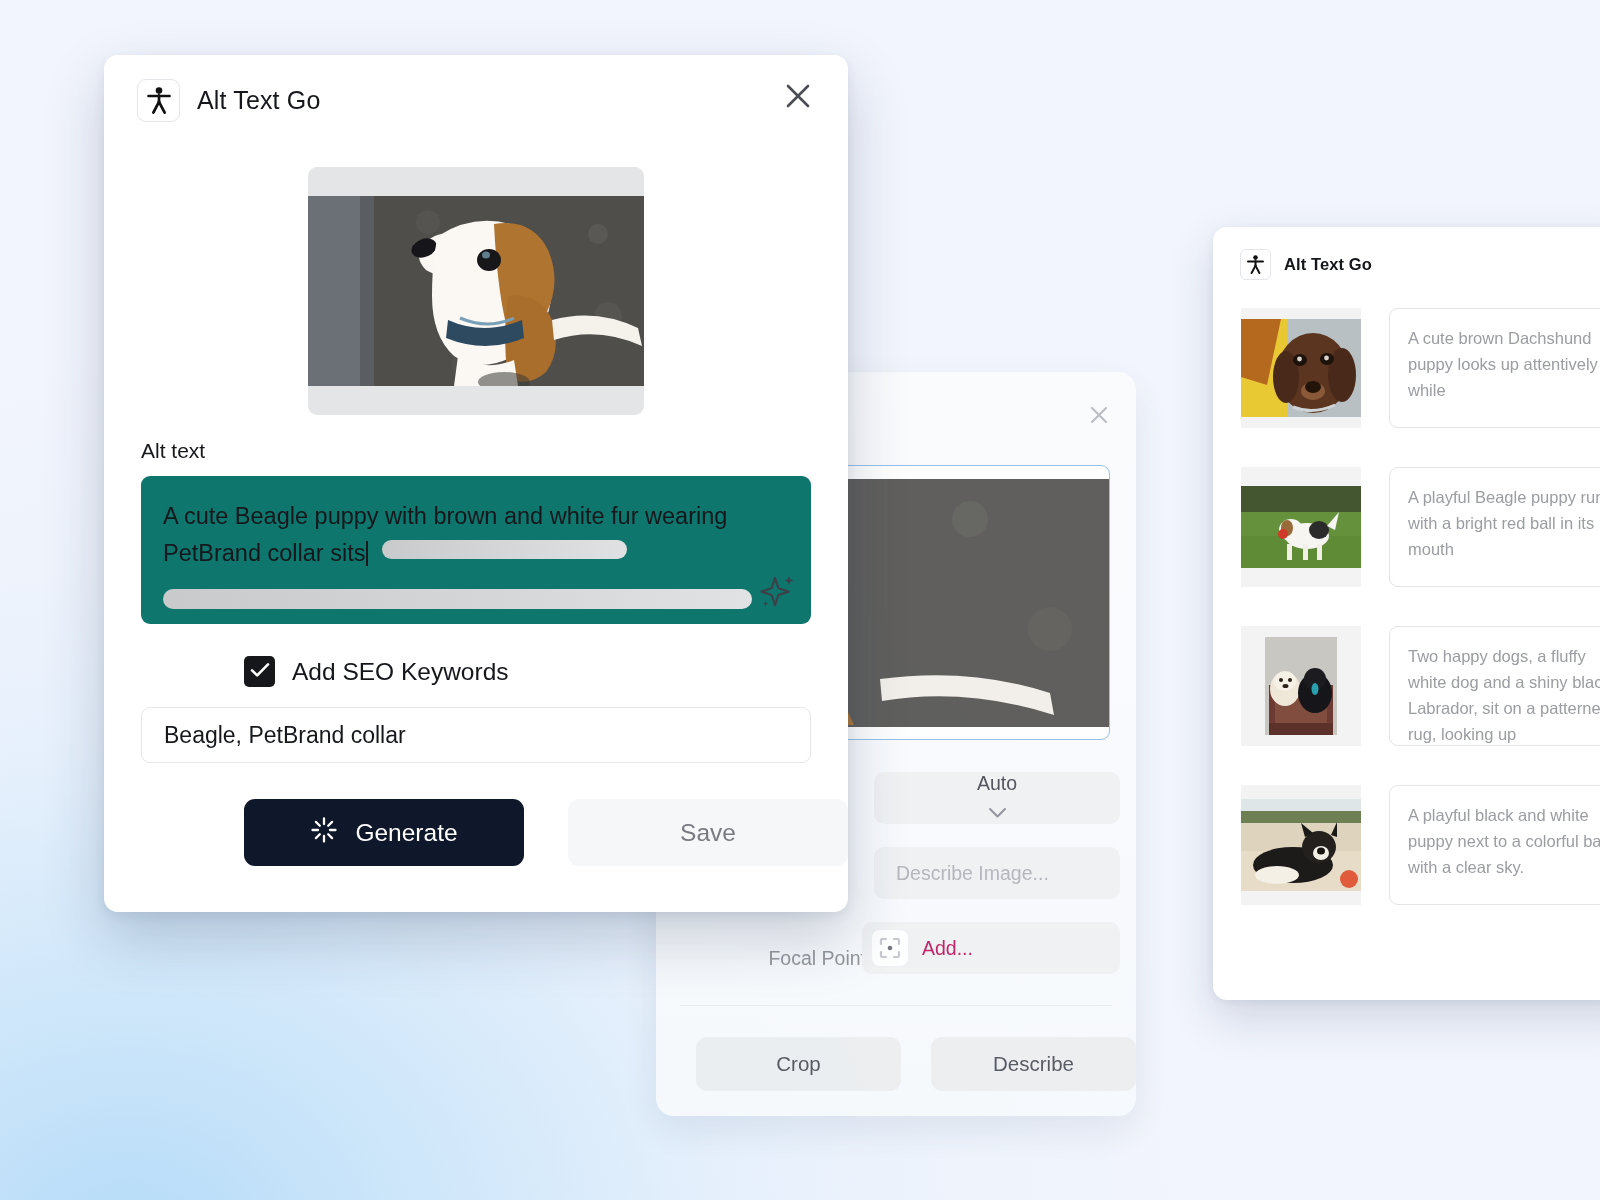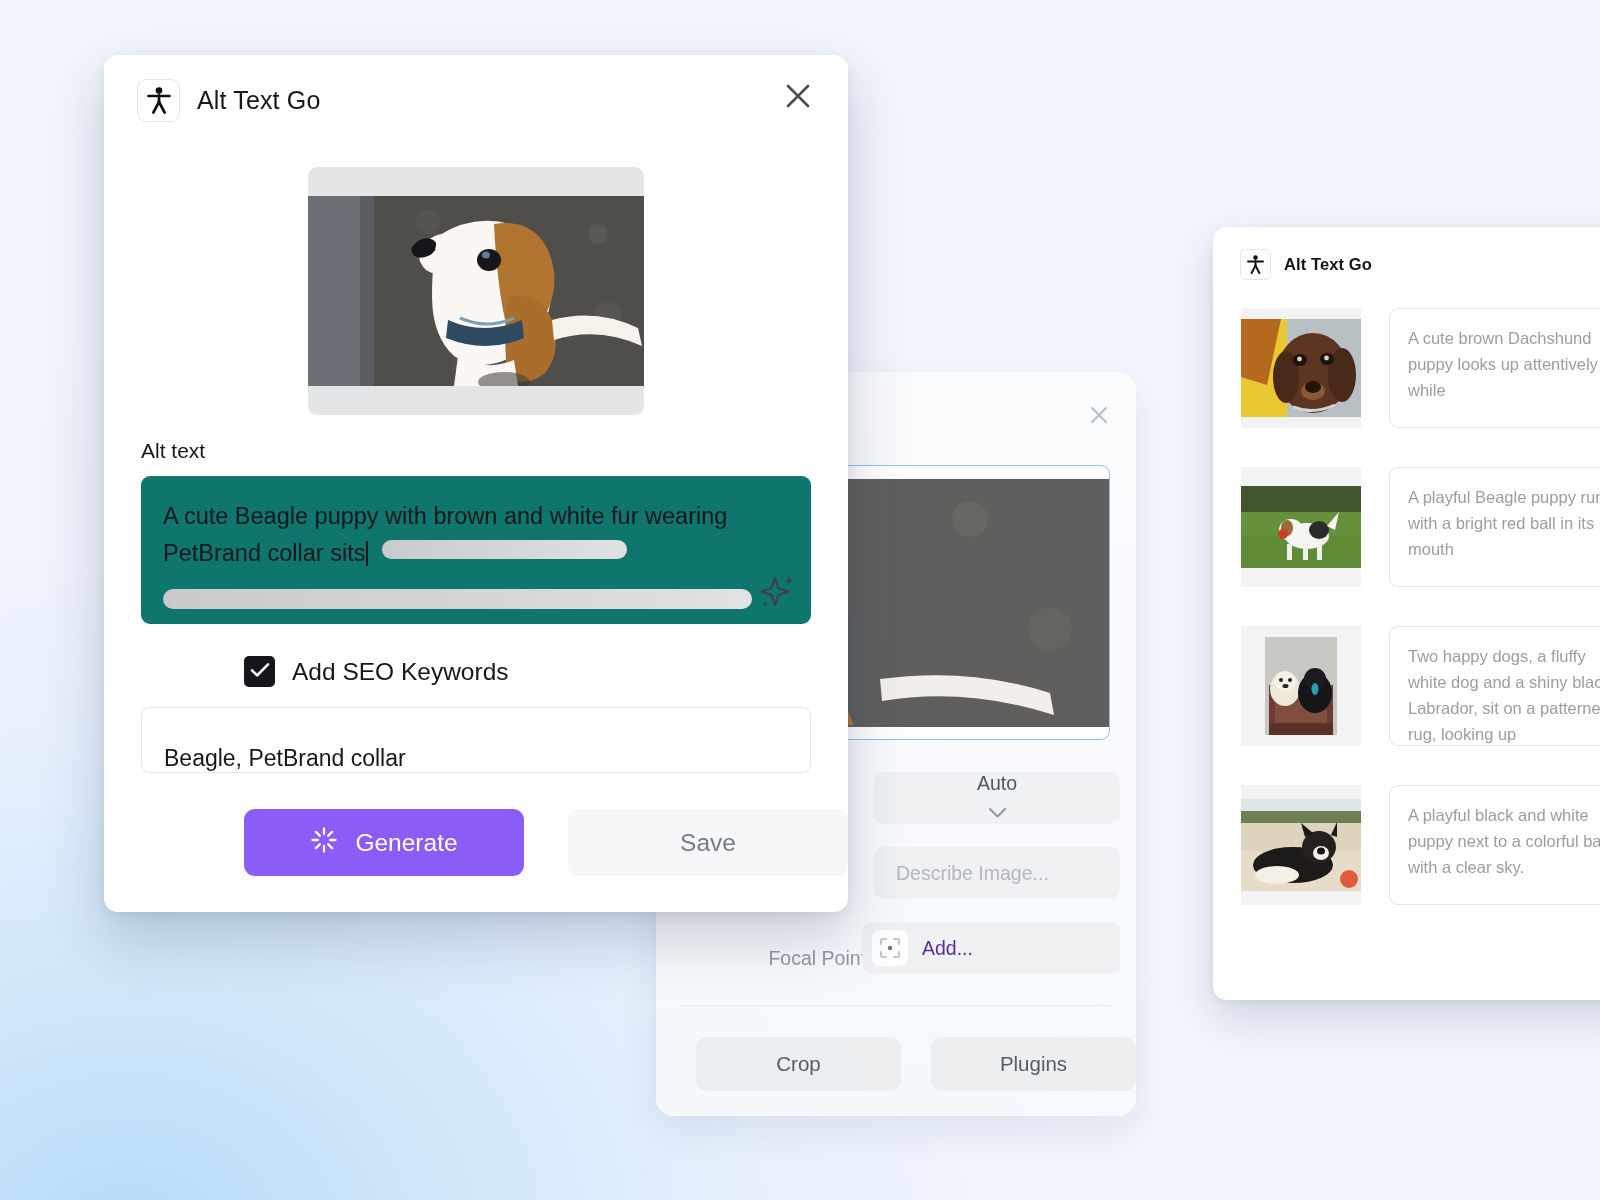--- a/index.html
+++ b/index.html
@@ -117,21 +117,21 @@
     font-size: 19.5px;
   }
   #mid-auto   { left: 218px; top: 400px; width: 246px; justify-content: space-between; color: #474b51; flex-direction: column; }
   #mid-desc   { left: 218px; top: 475px; width: 246px; color: #b0b3b8; }
   #mid-focal-label {
     position: absolute; left: 20px; top: 560px; width: 190px;
     text-align: right;
     font-size: 19.5px; color: #8d9095;
     line-height: 52px;
   }
-  #mid-focal  { left: 206px; top: 550px; width: 258px; gap: 14px; color: #4c1d95; padding-left: 10px; }
+  #mid-focal  { left: 206px; top: 550px; width: 258px; gap: 14px; color: #be185d; padding-left: 10px; }
   .focal-icon {
     width: 36px; height: 36px; background: #fff; border-radius: 8px;
     display: flex; align-items: center; justify-content: center;
     flex: none;
   }
   #mid-divider {
     position: absolute; left: 24px; right: 24px; top: 633px;
     height: 1px; background: #e8eaed;
   }
   #mid-actions {
@@ -232,35 +232,35 @@
   #ld-checkbox {
     width: 31px; height: 31px;
     background: #15171b;
     border-radius: 5px;
     display: flex; align-items: center; justify-content: center;
     flex: none;
   }
   #ld-seo-label { font-size: 24.5px; color: #15171b; }
   #ld-kw-input {
     margin: 20px auto 0 auto;
-    width: 670px; height: 66px;
+    width: 670px; height: 56px;
     background: #fff;
     border: 1px solid #e6e7e9;
     border-radius: 9px;
-    display: flex; align-items: flex-end;
+    display: flex; align-items: center;
     padding: 0 22px;
     font-size: 23px; color: #16181c;
   }
   #ld-buttons {
     display: flex; gap: 44px;
     margin: 36px 0 0 140px;
   }
   #btn-generate {
     width: 313px; height: 67px;
-    background: #8b5cf6;
+    background: #0f172a;
     border-radius: 11px;
     border: none;
     display: flex; align-items: center; justify-content: center;
     gap: 17px;
     color: #ffffff;
     font-size: 24.5px;
   }
   #btn-save {
     width: 313px; height: 67px;
     background: #f6f7f8;
@@ -433,21 +433,21 @@
           <circle cx="11" cy="11" r="2.3" fill="#6e7277"></circle>
         </svg>
       </span>
       <span>Add...</span>
     </div>
 
     <div id="mid-divider"></div>
 
     <div id="mid-actions">
       <button class="mid-btn">Crop</button>
-      <button class="mid-btn">Plugins</button>
+      <button class="mid-btn">Describe</button>
     </div>
   </div>
 
   <div class="panel" id="left-dialog">
 
     <div id="ld-head">
       <div class="logo-box big">
         <svg width="24" height="27" viewBox="0 0 24 27">
           <circle cx="12" cy="3.6" r="3.3" fill="#111"></circle>
           <path d="M1.5 9 H22.5" stroke="#111" stroke-width="2.7" stroke-linecap="round"></path>

